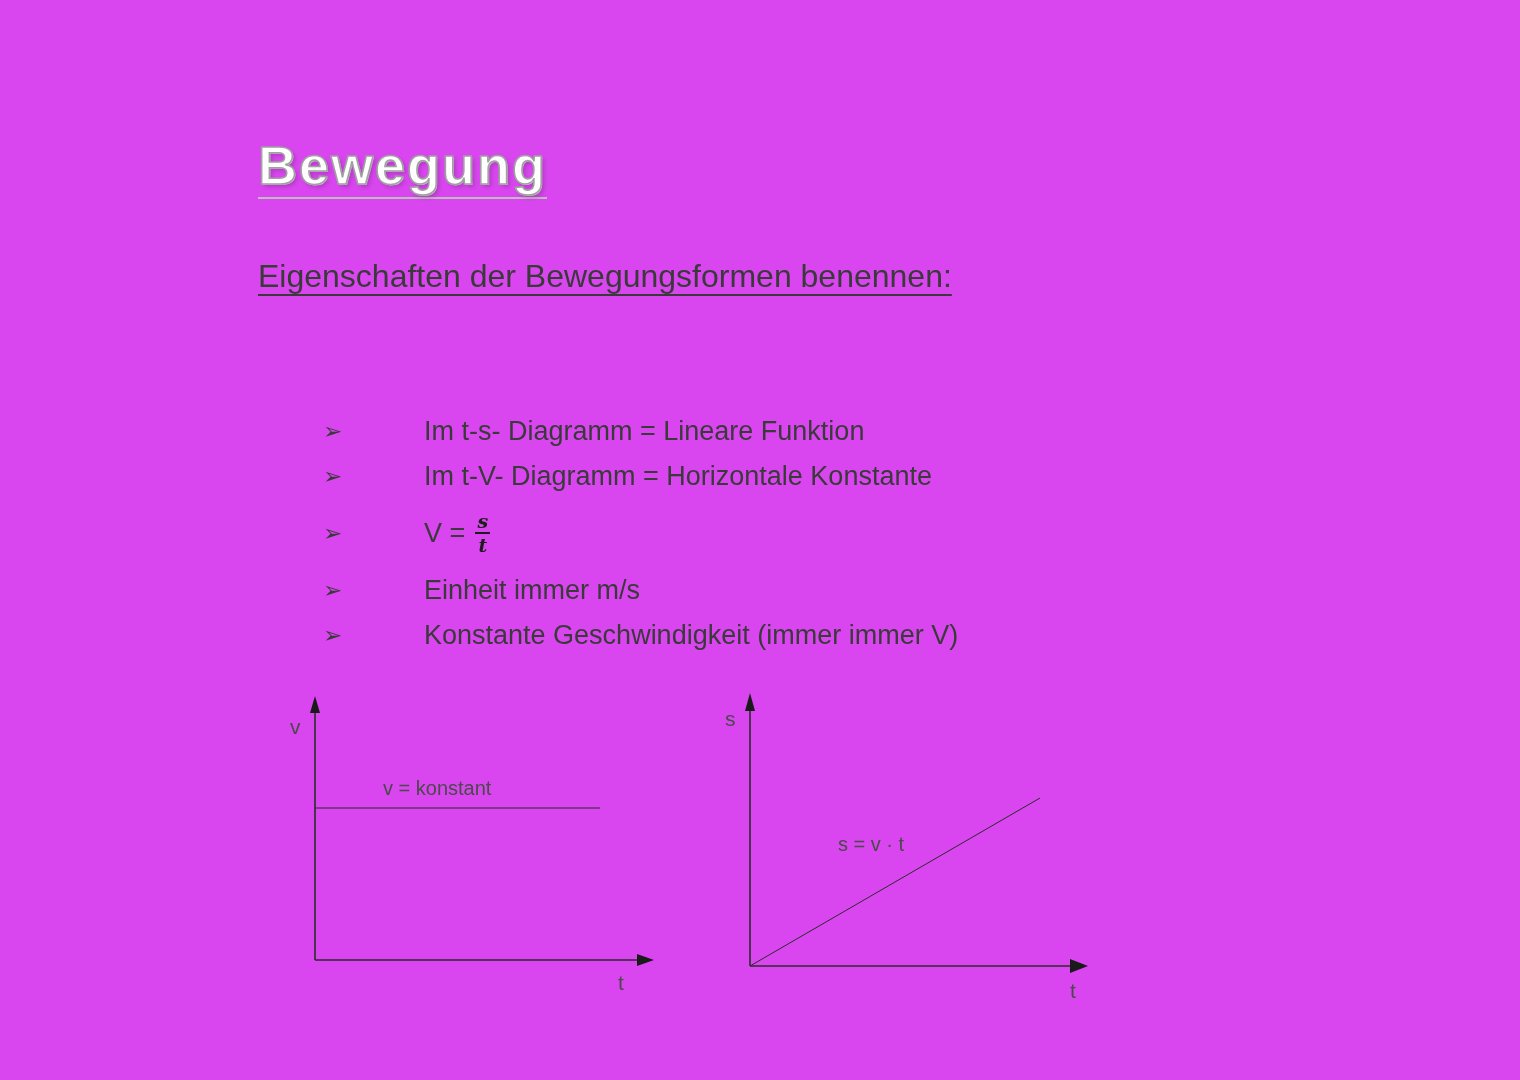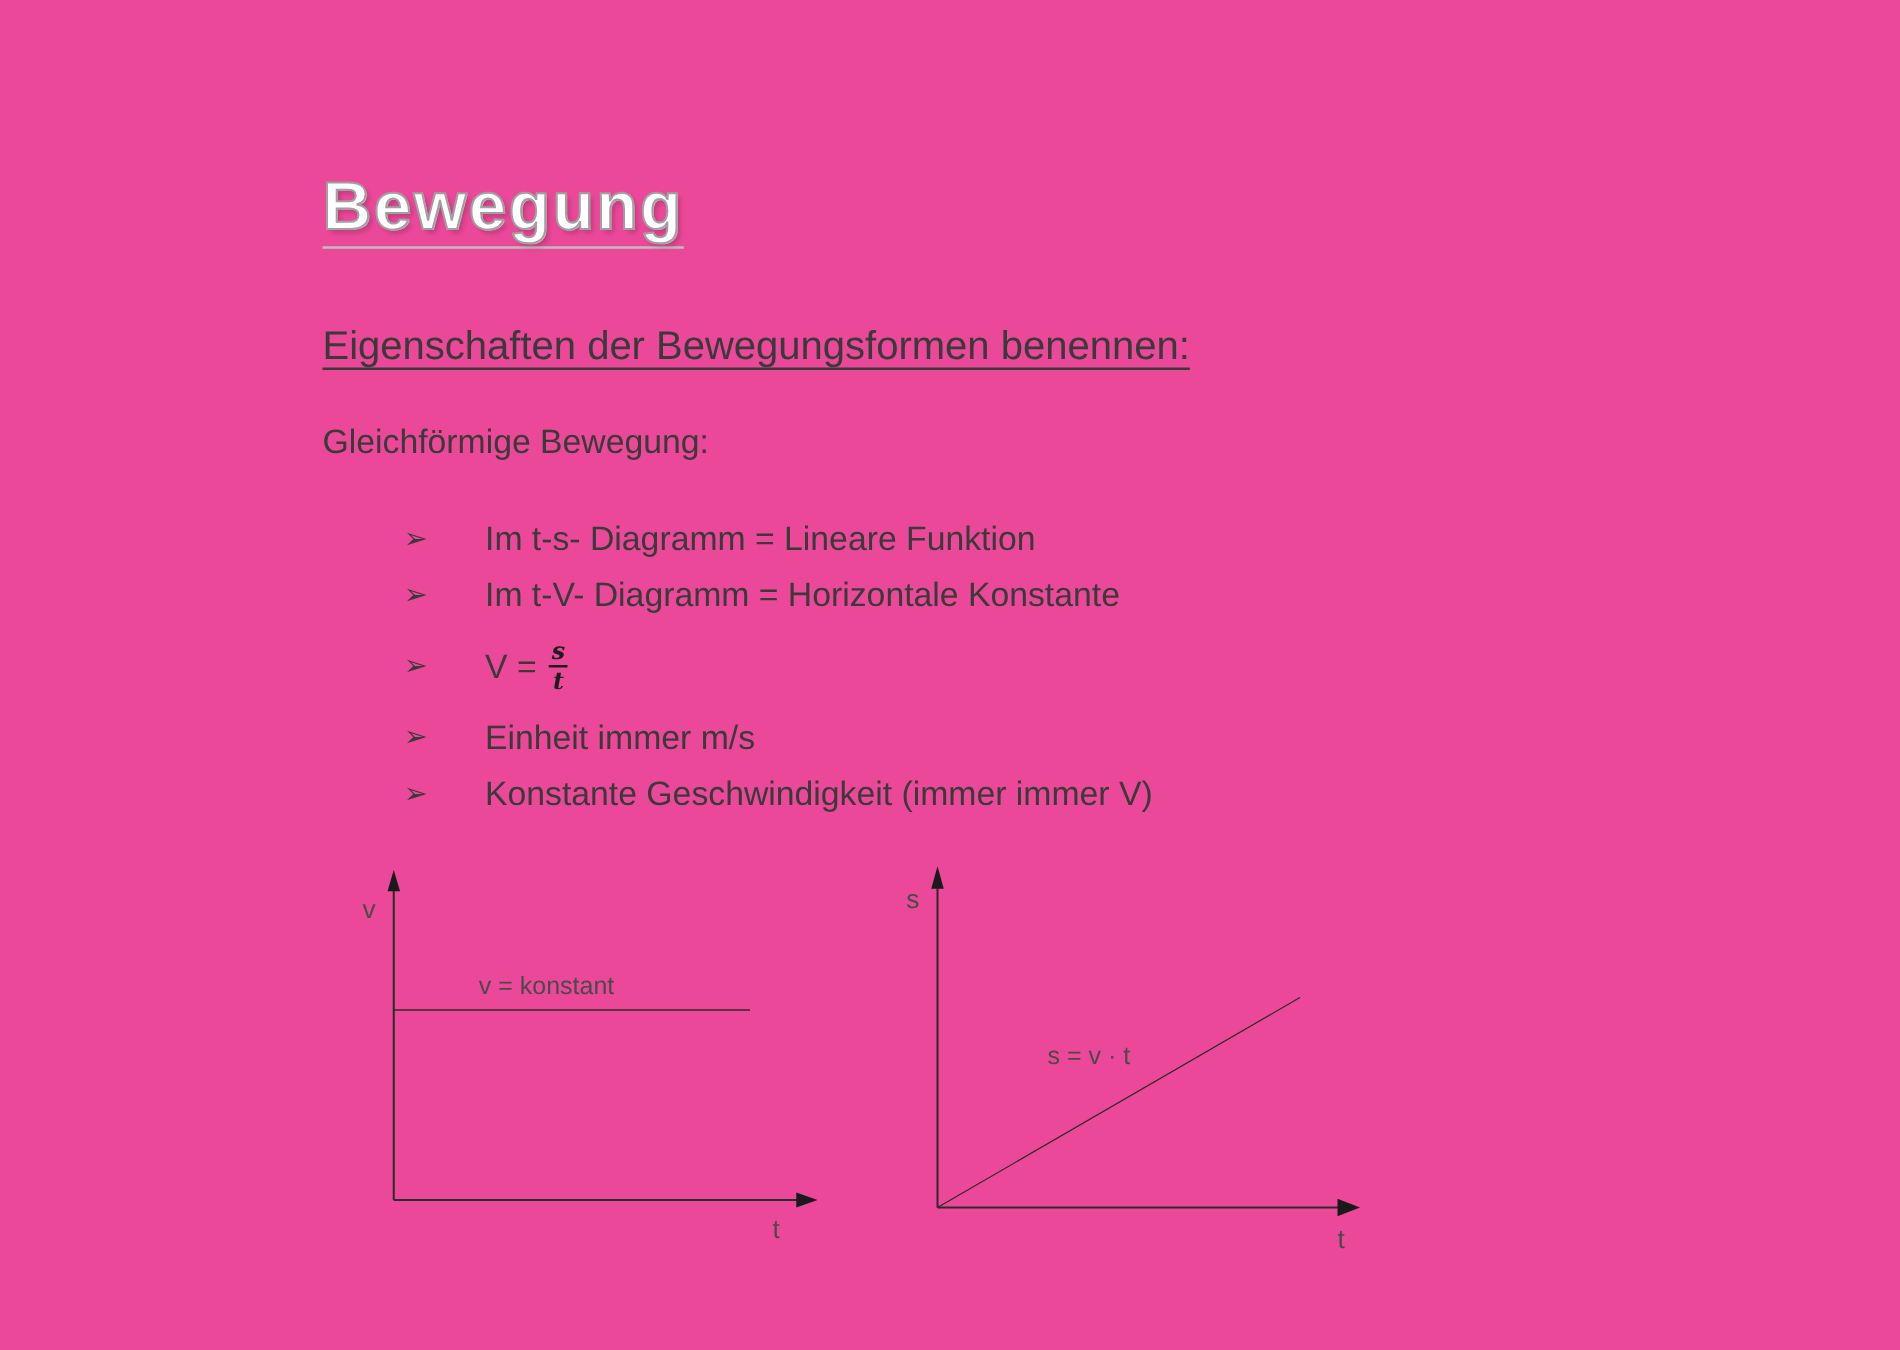--- a/index.html
+++ b/index.html
@@ -4,21 +4,21 @@
 <style>
   html, body {
     margin: 0;
     padding: 0;
     background: #ffffff;
   }
   .page {
     position: relative;
     width: 1520px;
     height: 1080px;
-    background: #ec4899;
+    background: #d946ef;
     overflow: hidden;
     font-family: "Liberation Sans", sans-serif;
     color: #3d3d3d;
   }
 
   
   .title {
     position: absolute;
     left: 258px;
     top: 134px;
@@ -73,20 +73,21 @@
     width: 65px;
     font-family: "DejaVu Sans", sans-serif;
     font-size: 23px;
     color: #3a3a3a;
     flex: 0 0 65px;
   }
   .btext {
     font-size: 27px;
     color: #3a3a3a;
     line-height: 34px;
+    margin-left: 36px;
   }
   .formula-row { min-height: 58px; }
   .formula { display: inline-flex; align-items: center; gap: 10px; }
   .frac {
     display: inline-flex;
     flex-direction: column;
     align-items: center;
     vertical-align: middle;
     font-family: "DejaVu Serif", serif;
     font-style: italic;
@@ -117,21 +118,20 @@
 </style>
 </head>
 <body>
 
 <div class="page">
 
   <h1 class="title">Bewegung</h1>
 
   <h2 class="heading">Eigenschaften der Bewegungsformen benennen:</h2>
 
-  <p class="subheading">Gleichförmige Bewegung:</p>
 
   <div class="bullets">
 
     <div class="bullet-row">
       <span class="arrow">➢</span>
       <span class="btext">Im t-s- Diagramm = Lineare Funktion</span>
     </div>
 
     <div class="bullet-row">
       <span class="arrow">➢</span>

